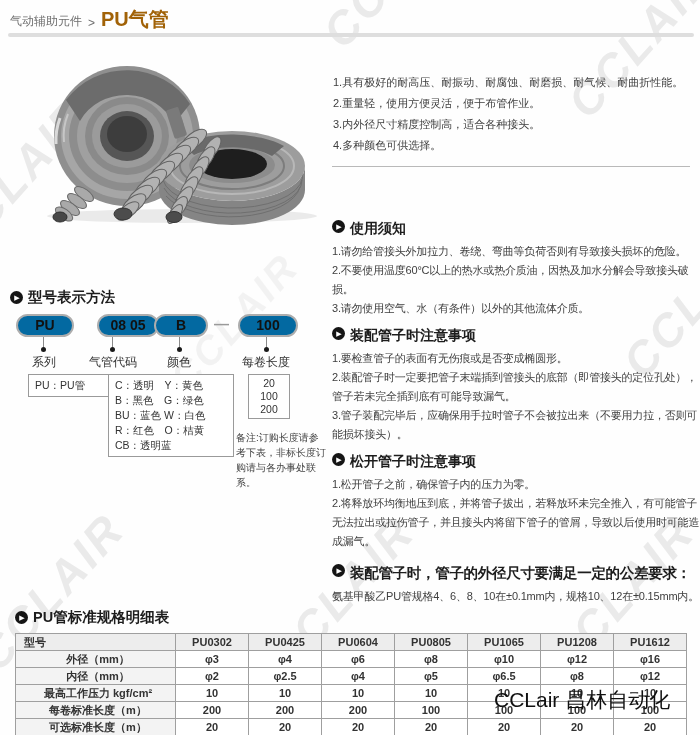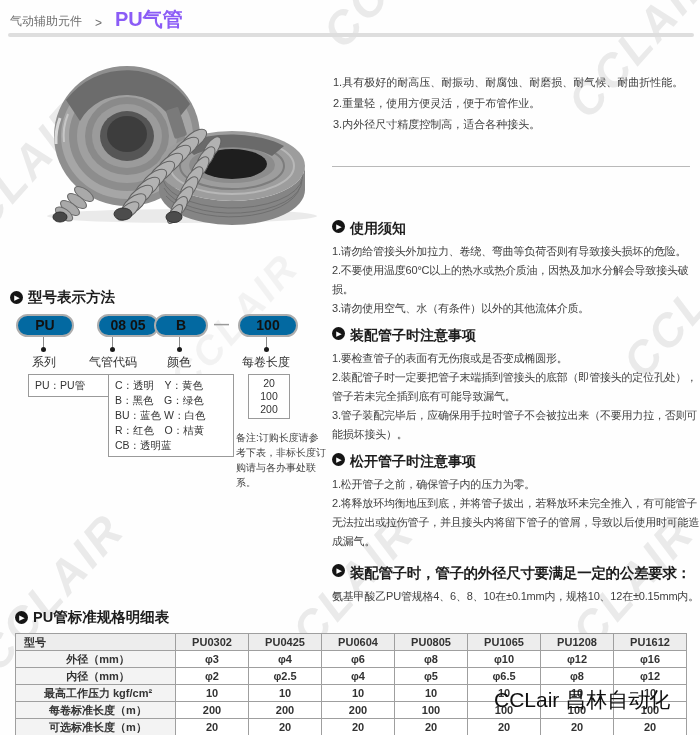--- a/index.html
+++ b/index.html
@@ -6,23 +6,23 @@
   body{
     position:relative;width:700px;height:735px;overflow:hidden;
     background:#fefefe;color:#222;
     font-family:"Liberation Sans","DejaVu Sans",sans-serif;
   }
   
   .wm{position:absolute;font-style:italic;font-weight:bold;font-size:46px;
       letter-spacing:3px;color:#cbcbcb;opacity:.38;transform:rotate(-48deg);
       pointer-events:none;white-space:nowrap;z-index:0}
   
-  .crumbs{position:absolute;left:10px;top:6px;display:flex;align-items:flex-end;gap:13px;z-index:2}
+  .crumbs{position:absolute;left:10px;top:6px;display:flex;align-items:flex-end;gap:6px;z-index:2}
   .crumb-parent{font-size:12px;color:#6f6f6f;padding-bottom:3px}
-  .crumb-current{font-size:20px;font-weight:bold;color:#8b5cf6}
+  .crumb-current{font-size:20px;font-weight:bold;color:#a16207}
   .topbar{position:absolute;left:8px;top:33px;width:686px;height:4px;background:#dedede;border-radius:2px;z-index:1}
   
   .photo{position:absolute;left:22px;top:48px;z-index:1}
   
   .features{position:absolute;left:333px;top:72px;width:365px;z-index:2}
   .feat-line{font-size:11px;line-height:21px;color:#3e3e3e}
   .feat-divider{position:absolute;left:332px;top:166px;width:358px;height:1px;background:#b9b9b9;z-index:1}
   
   .rightcol{position:absolute;left:332px;top:220px;width:368px;z-index:2}
   .sec-h{display:flex;align-items:flex-start;font-weight:bold;font-size:14px;color:#1d1d1d;margin:9px 0 4px}
@@ -132,20 +132,21 @@
       <ellipse transform="translate(42 166) rotate(35)" rx="10" ry="5"></ellipse>
     </g>
     <ellipse cx="38" cy="169" rx="7" ry="5" fill="#474747" stroke="#2e2e2e"></ellipse>
   </svg>
 </div>
 
 <div class="features">
     <div class="feat-line">1.具有极好的耐高压、耐振动、耐腐蚀、耐磨损、耐气候、耐曲折性能。</div>
     <div class="feat-line">2.重量轻，使用方便灵活，便于布管作业。</div>
     <div class="feat-line">3.内外径尺寸精度控制高，适合各种接头。</div>
+    <div class="feat-line">4.多种颜色可供选择。</div>
   </div>
 <div class="feat-divider"></div>
 
 <div class="rightcol">
   <div class="sec-h first">
     <span class="bullet"></span>
     <span>使用须知</span>
   </div>
   <div>
       <div class="sec-item">1.请勿给管接头外加拉力、卷绕、弯曲等负荷否则有导致接头损坏的危险。</div>

